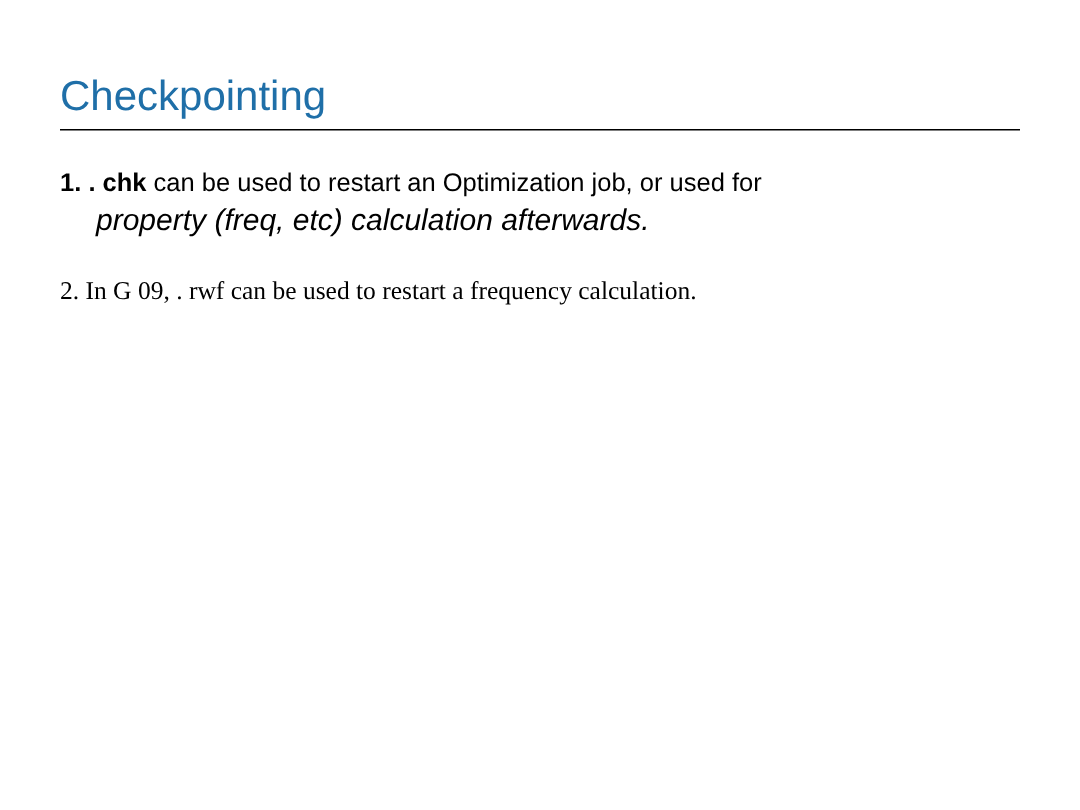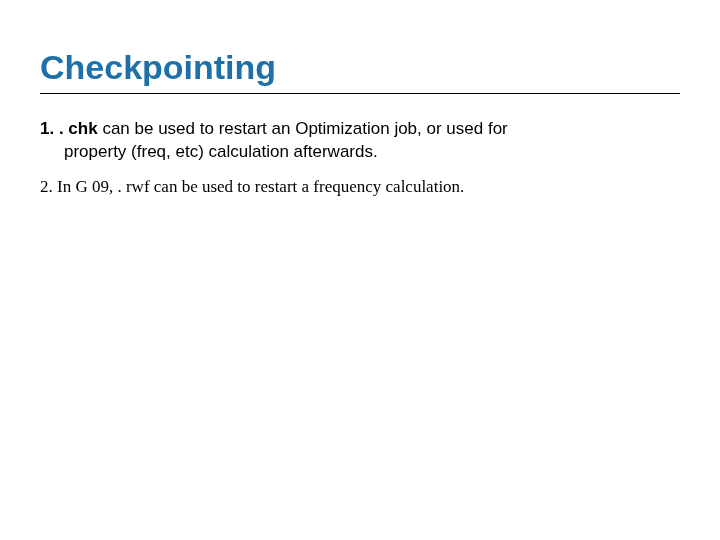--- a/index.html
+++ b/index.html
@@ -9,41 +9,42 @@
       height: 540px;
       background: #ffffff;
       font-family: Arial, Helvetica, sans-serif;
       color: #000000;
     }
     .slide {
       box-sizing: border-box;
       padding: 48px 40px 0 40px;
     }
     .title {
-      font-size: 34px;
+      font-size: 28px;
       color: #1f6fa8;
       margin: 0 0 6px 0;
-      font-weight: 700;
+      font-weight: 400;
     }
     .divider {
       border: none;
       border-top: 1px solid #000;
       margin: 0 0 24px 0;
     }
     .item1 {
-      margin-bottom: 12px;
+      margin-bottom: 22px;
     }
     .item1-line1 {
       font-size: 17px;
       line-height: 1.35;
     }
     .item1-line2 {
-      font-size: 17px;
+      font-size: 20px;
       line-height: 1.35;
       padding-left: 24px;
+      font-style: italic;
     }
     .item2 {
       font-size: 17px;
       line-height: 1.35;
       font-family: Liberation Serif, serif;
     }
     .bold { font-weight: 700; }
   </style>
 </head>
 <body>

